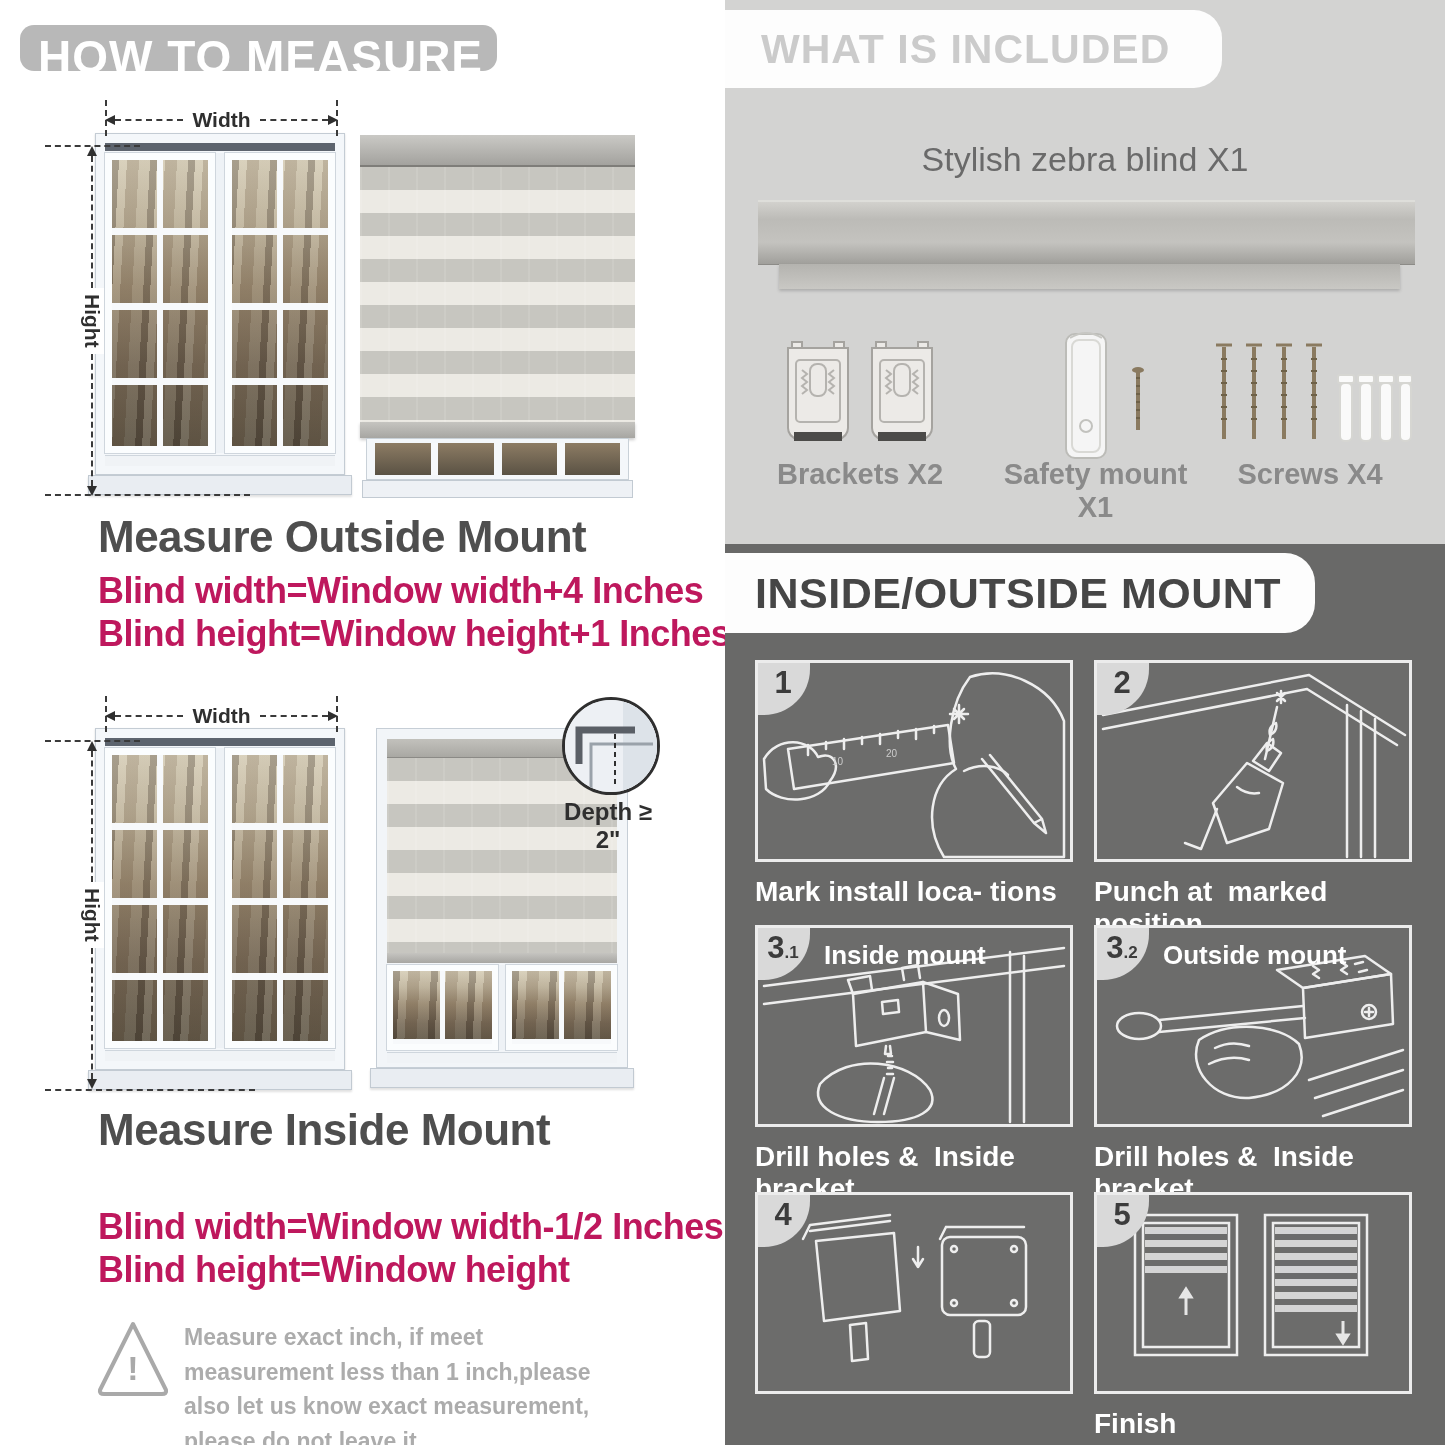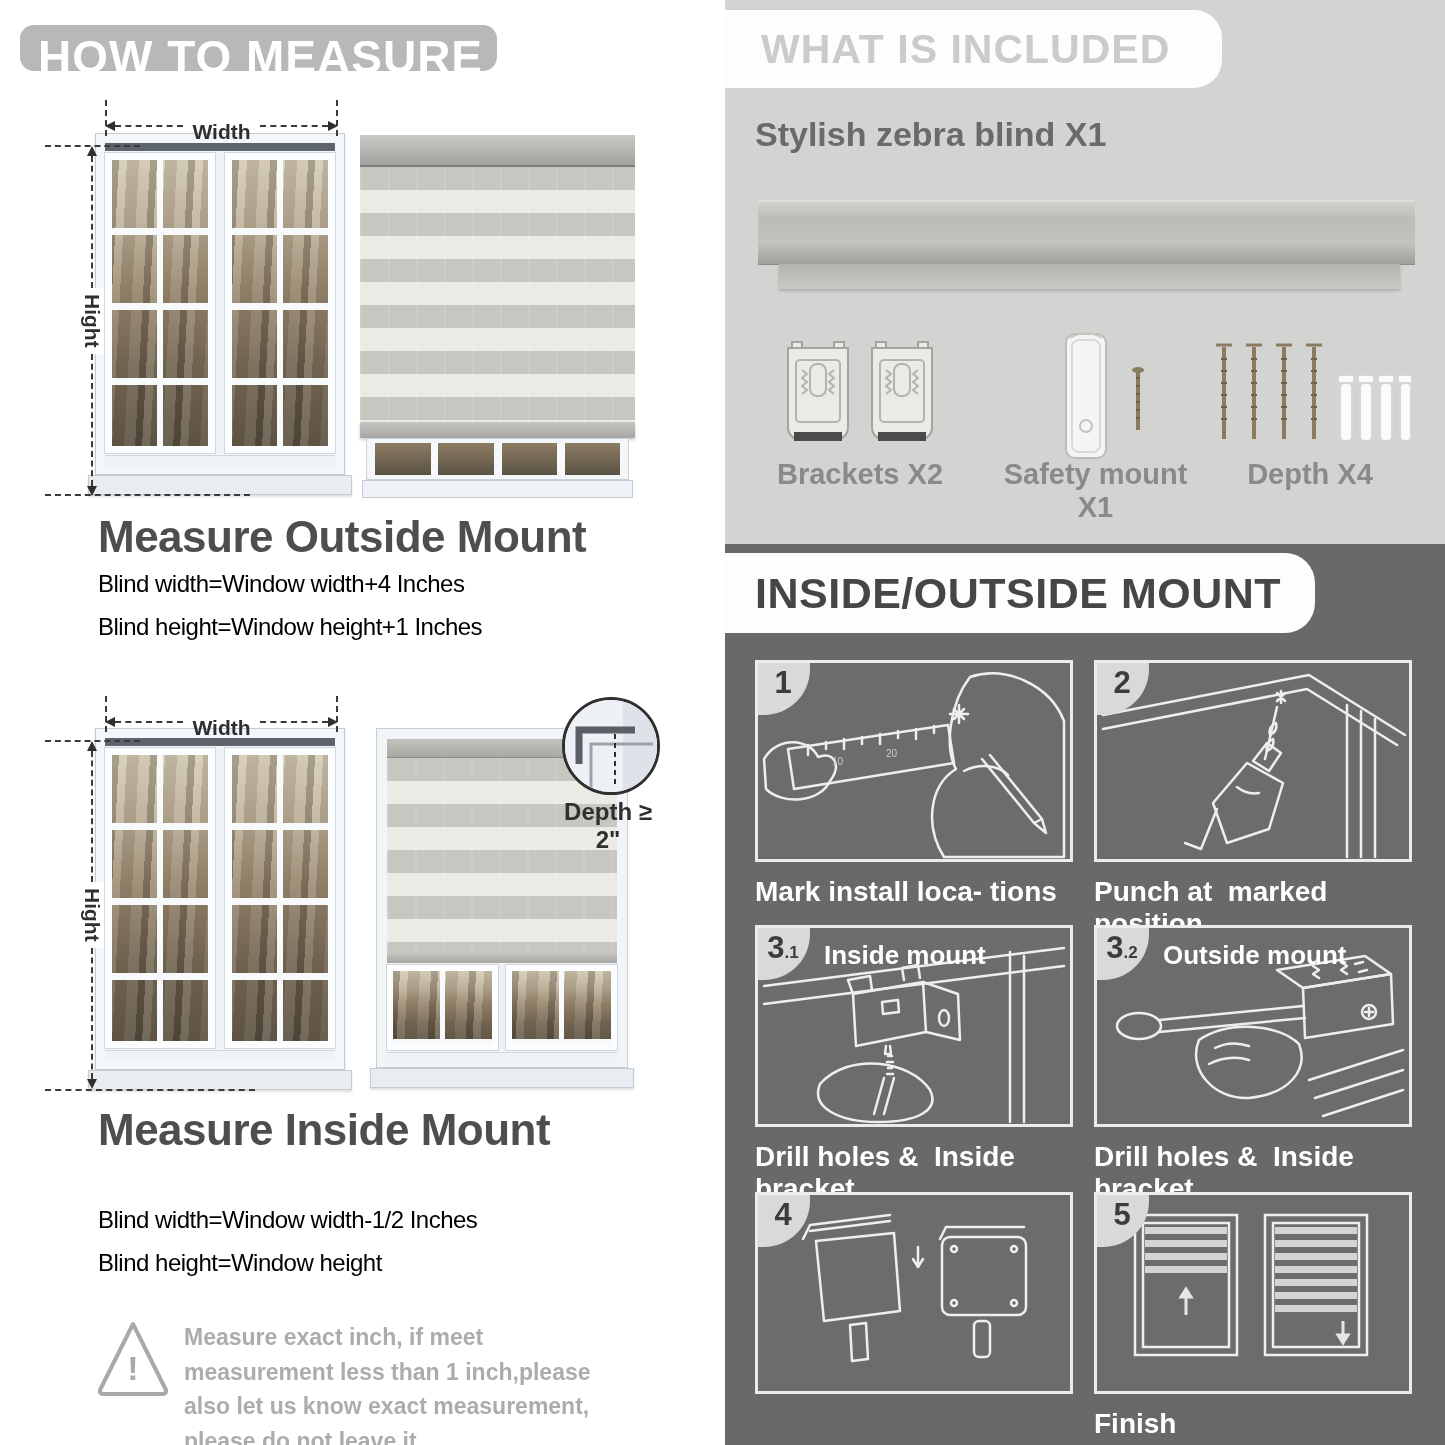--- a/index.html
+++ b/index.html
@@ -4,21 +4,21 @@
 <style>
   html,body{margin:0;padding:0;background:#fff;}
   .page{position:relative;width:1445px;height:1445px;background:#ffffff;overflow:hidden;
         font-family:"Liberation Sans",sans-serif;}
   .abs{position:absolute;}
 
   
   .h1-box{left:20px;top:25px;width:477px;height:46px;background:#b8b8b8;border-radius:14px;
           color:#ffffff;font-size:46px;font-weight:700;letter-spacing:1px;line-height:64px;padding-left:18px;box-sizing:border-box;}
   .big-head{font-size:44px;font-weight:700;color:#4e4e4e;letter-spacing:-0.5px;}
-  .formula{font-size:24px;font-weight:400;color:#000000;letter-spacing:-0.5px;}
+  .formula{font-size:36px;font-weight:700;color:#be185d;letter-spacing:-0.5px;}
 
   
   .window{box-sizing:border-box;}
   .win-frame{position:absolute;left:7px;top:0;width:250px;background:#f4f7fa;border:1px solid #c4ccd4;
              box-shadow:0 1px 2px rgba(0,0,0,.15);box-sizing:border-box;padding:9px;}
   .win-headgap{height:8px;background:#5d646e;margin-bottom:2px;}
   .win-body{display:flex;}
   .casement{flex:1;border:7px solid #fbfdfe;outline:1px solid #cfd6dd;position:relative;}
   .mullion{width:8px;background:#eef2f6;border-left:1px solid #cfd6dd;border-right:1px solid #cfd6dd;}
   .glass{position:absolute;inset:0;
@@ -52,41 +52,41 @@
   .inwin .fabric{height:195px;}
   .inwin .rail{height:10px;background:linear-gradient(#c5c4c0,#a7a6a2);}
   .inwin .low{height:85px;display:flex;margin-top:2px;}
   .inwin .low .cas{flex:1;border:6px solid #fbfdfe;outline:1px solid #cfd6dd;position:relative;}
   .inwin .low .mul{width:8px;background:#eef2f6;}
   .inwin .botrail{height:10px;background:#f0f3f6;border-top:1px solid #cfd6dd;margin-top:2px;}
 
   
   .measure-w{display:flex;align-items:center;color:#2f2f2f;font-size:21px;font-weight:700;}
   .mline{flex:1;border-top:2px dashed #3a3a3a;height:0;}
-  .mlabel{padding:0 9px;margin-top:12px;}
+  .mlabel{padding:0 9px;}
   .ah-l{width:0;height:0;border-style:solid;border-width:5px 10px 5px 0;border-color:transparent #2f2f2f transparent transparent;}
   .ah-r{width:0;height:0;border-style:solid;border-width:5px 0 5px 10px;border-color:transparent transparent transparent #2f2f2f;}
   .mtick{border-left:2px dashed #3a3a3a;width:0;}
   .htick{border-top:2px dashed #3a3a3a;height:0;}
   .measure-h{display:flex;flex-direction:column;align-items:center;}
   .vline{flex:1;border-left:2px dashed #3a3a3a;width:0;}
   .ah-u{width:0;height:0;border-style:solid;border-width:0 5px 10px 5px;border-color:transparent transparent #2f2f2f transparent;}
   .ah-d{width:0;height:0;border-style:solid;border-width:10px 5px 0 5px;border-color:#2f2f2f transparent transparent transparent;}
   .hlabel{writing-mode:vertical-rl;background:#fff;color:#2f2f2f;font-size:21px;font-weight:700;padding:6px 0;}
 
   .depth-circle{border:3px solid #2f2f2f;border-radius:50%;background:#eef1f5;overflow:hidden;}
   .depth-label{font-size:24px;font-weight:700;color:#2f2f2f;text-align:center;}
 
   .warn-text{font-size:23px;font-weight:700;color:#acacac;line-height:1.5;}
 
   
   .rtop{left:725px;top:0;width:720px;height:545px;background:#d3d3d2;}
   .rtop-box{left:0;top:10px;width:497px;height:78px;background:#fdfdfd;border-radius:0 28px 28px 0;
             color:#cbcbcb;font-size:41px;font-weight:700;letter-spacing:1px;line-height:78px;padding-left:36px;box-sizing:border-box;}
-  .product-title{left:30px;top:115px;width:660px;font-size:34px;font-weight:700;color:#6a6a6a;}
+  .product-title{left:30px;top:140px;width:660px;text-align:center;font-size:34px;font-weight:400;color:#6a6a6a;}
   .hr-top{left:33px;top:200px;width:657px;height:62px;
           background:linear-gradient(180deg,#d2d1cd 0%,#bcbbb7 28%,#c4c3bf 65%,#a09f9b 100%);
           border-top:2px solid #dededa;box-shadow:0 1px 0 #8c8b87;}
   .hr-lip{left:54px;top:264px;width:621px;height:25px;
           background:linear-gradient(180deg,#b4b3af,#c9c8c4);box-shadow:0 2px 3px rgba(0,0,0,.18);}
   .item-label{font-size:29px;font-weight:700;color:#8a8a8a;text-align:center;}
 
   
   .rbot{left:725px;top:544px;width:720px;height:901px;background:#696968;}
   .rbot-box{left:0;top:9px;width:590px;height:80px;background:#fdfdfd;border-radius:0 30px 30px 0;
@@ -309,21 +309,21 @@
           <rect x="148" y="50" width="12" height="58" rx="5"></rect>
         <rect x="166" y="42" width="16" height="8" rx="2"></rect>
           <rect x="168" y="50" width="12" height="58" rx="5"></rect>
         <rect x="186" y="42" width="14" height="8" rx="2"></rect>
           <rect x="188" y="50" width="11" height="58" rx="5"></rect>
       </g>
     </svg>
 
     <div class="abs item-label" style="left:40px;top:458px;width:190px;">Brackets X2</div>
     <div class="abs item-label" style="left:258px;top:458px;width:225px;">Safety mount X1</div>
-    <div class="abs item-label" style="left:500px;top:458px;width:170px;">Depth X4</div>
+    <div class="abs item-label" style="left:500px;top:458px;width:170px;">Screws X4</div>
   </div>
 
   <div class="abs rbot">
     <div class="abs rbot-box">
       <span>INSIDE/OUTSIDE MOUNT</span>
     </div>
 
     <div class="panel" style="left:30px;top:116px;">
       <svg class="stepart" width="312" height="196" viewBox="0 0 312 196">
         <g fill="none" stroke="#eeeeee" stroke-width="2.5" stroke-linecap="round" stroke-linejoin="round">

